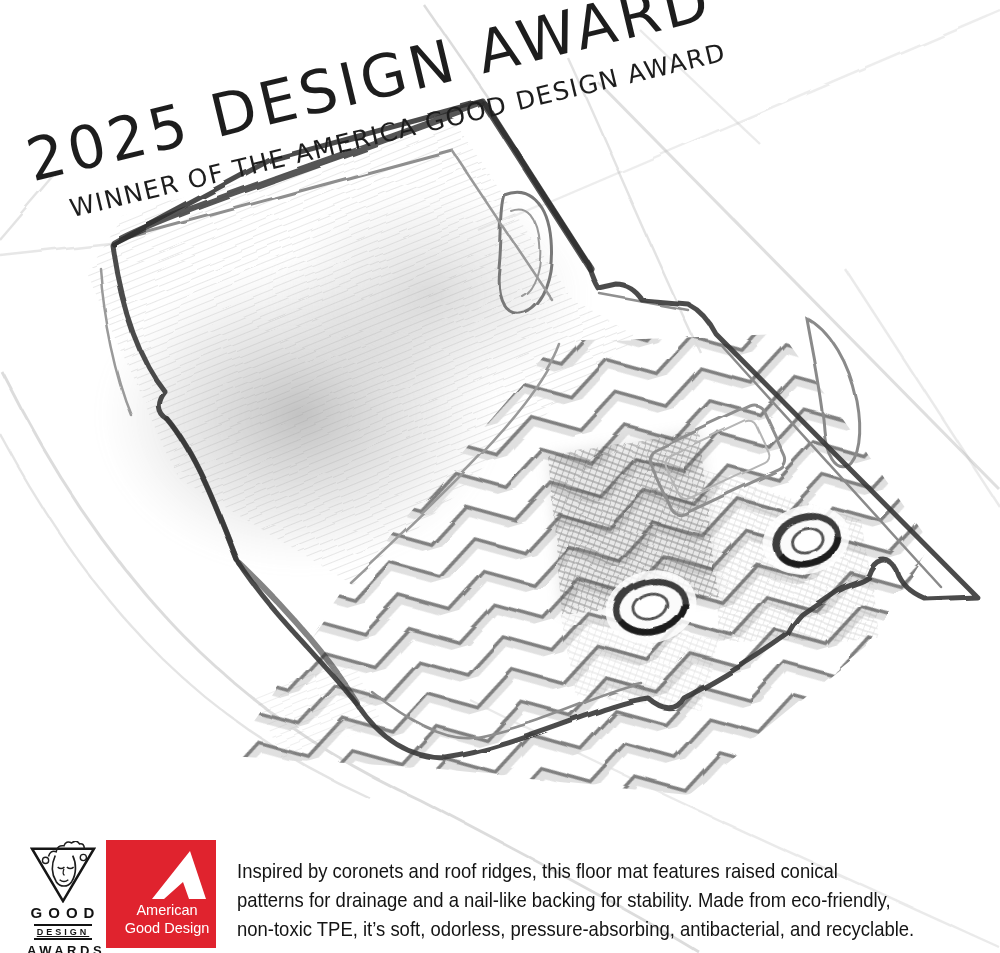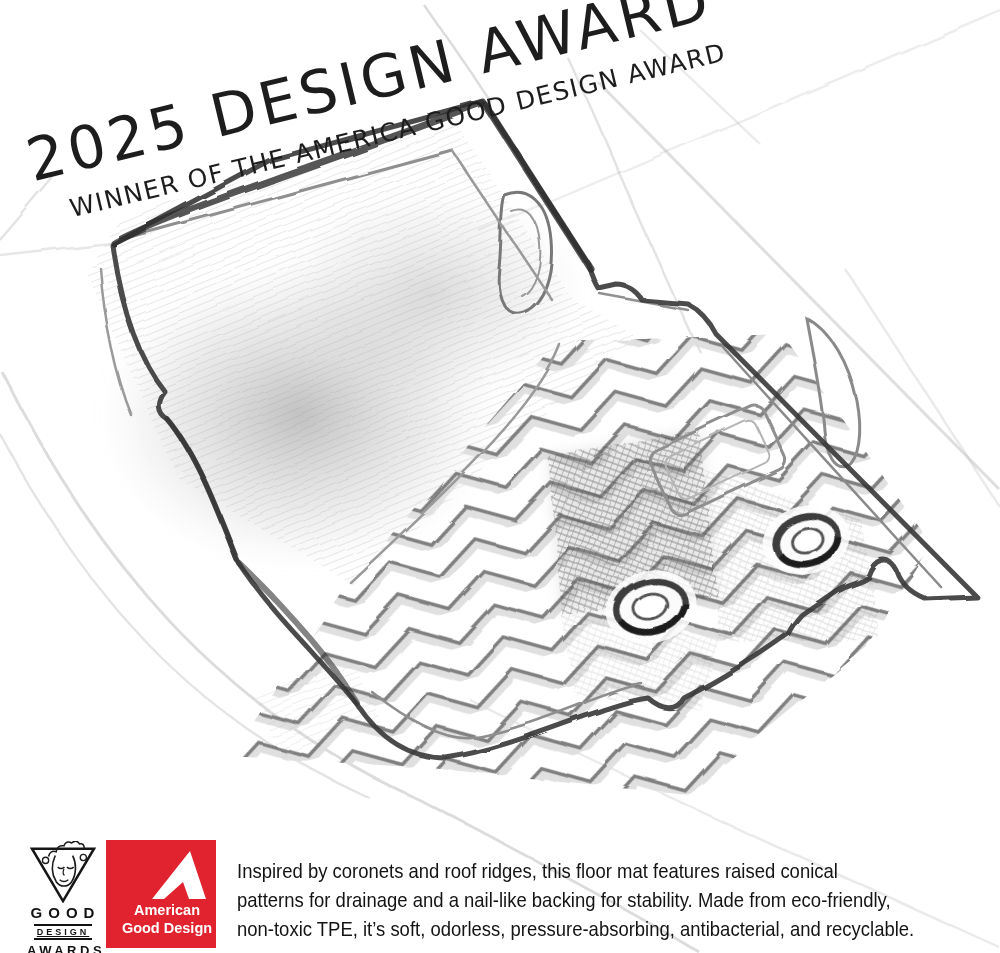--- a/index.html
+++ b/index.html
@@ -35,21 +35,21 @@
     padding:1px 3px;margin-top:3px;text-decoration:underline;
   }
   .muse-awards{font-size:13px;letter-spacing:3.5px;font-weight:600;margin-top:3px;margin-left:3px;}
 
   
   .agd{position:absolute;left:106px;top:840px;width:110px;height:108px;background:#E0232E;}
   .agd-a{position:absolute;top:9px;right:9px;width:56px;height:52px;}
   .agd-text{
     position:absolute;bottom:11px;left:0;width:100%;box-sizing:border-box;
     padding-left:12px;text-align:center;color:#ffffff;
-    font-weight:700;font-size:14.5px;line-height:18px;
+    font-weight:400;font-size:14.5px;line-height:18px;
   }
 
   
   .desc{
     position:absolute;left:237px;top:856px;width:860px;
     font-size:21px;line-height:29px;color:#141414;
     transform:scaleX(.88);transform-origin:0 0;
   }
   .desc-line{display:block;white-space:nowrap;}
 </style>

